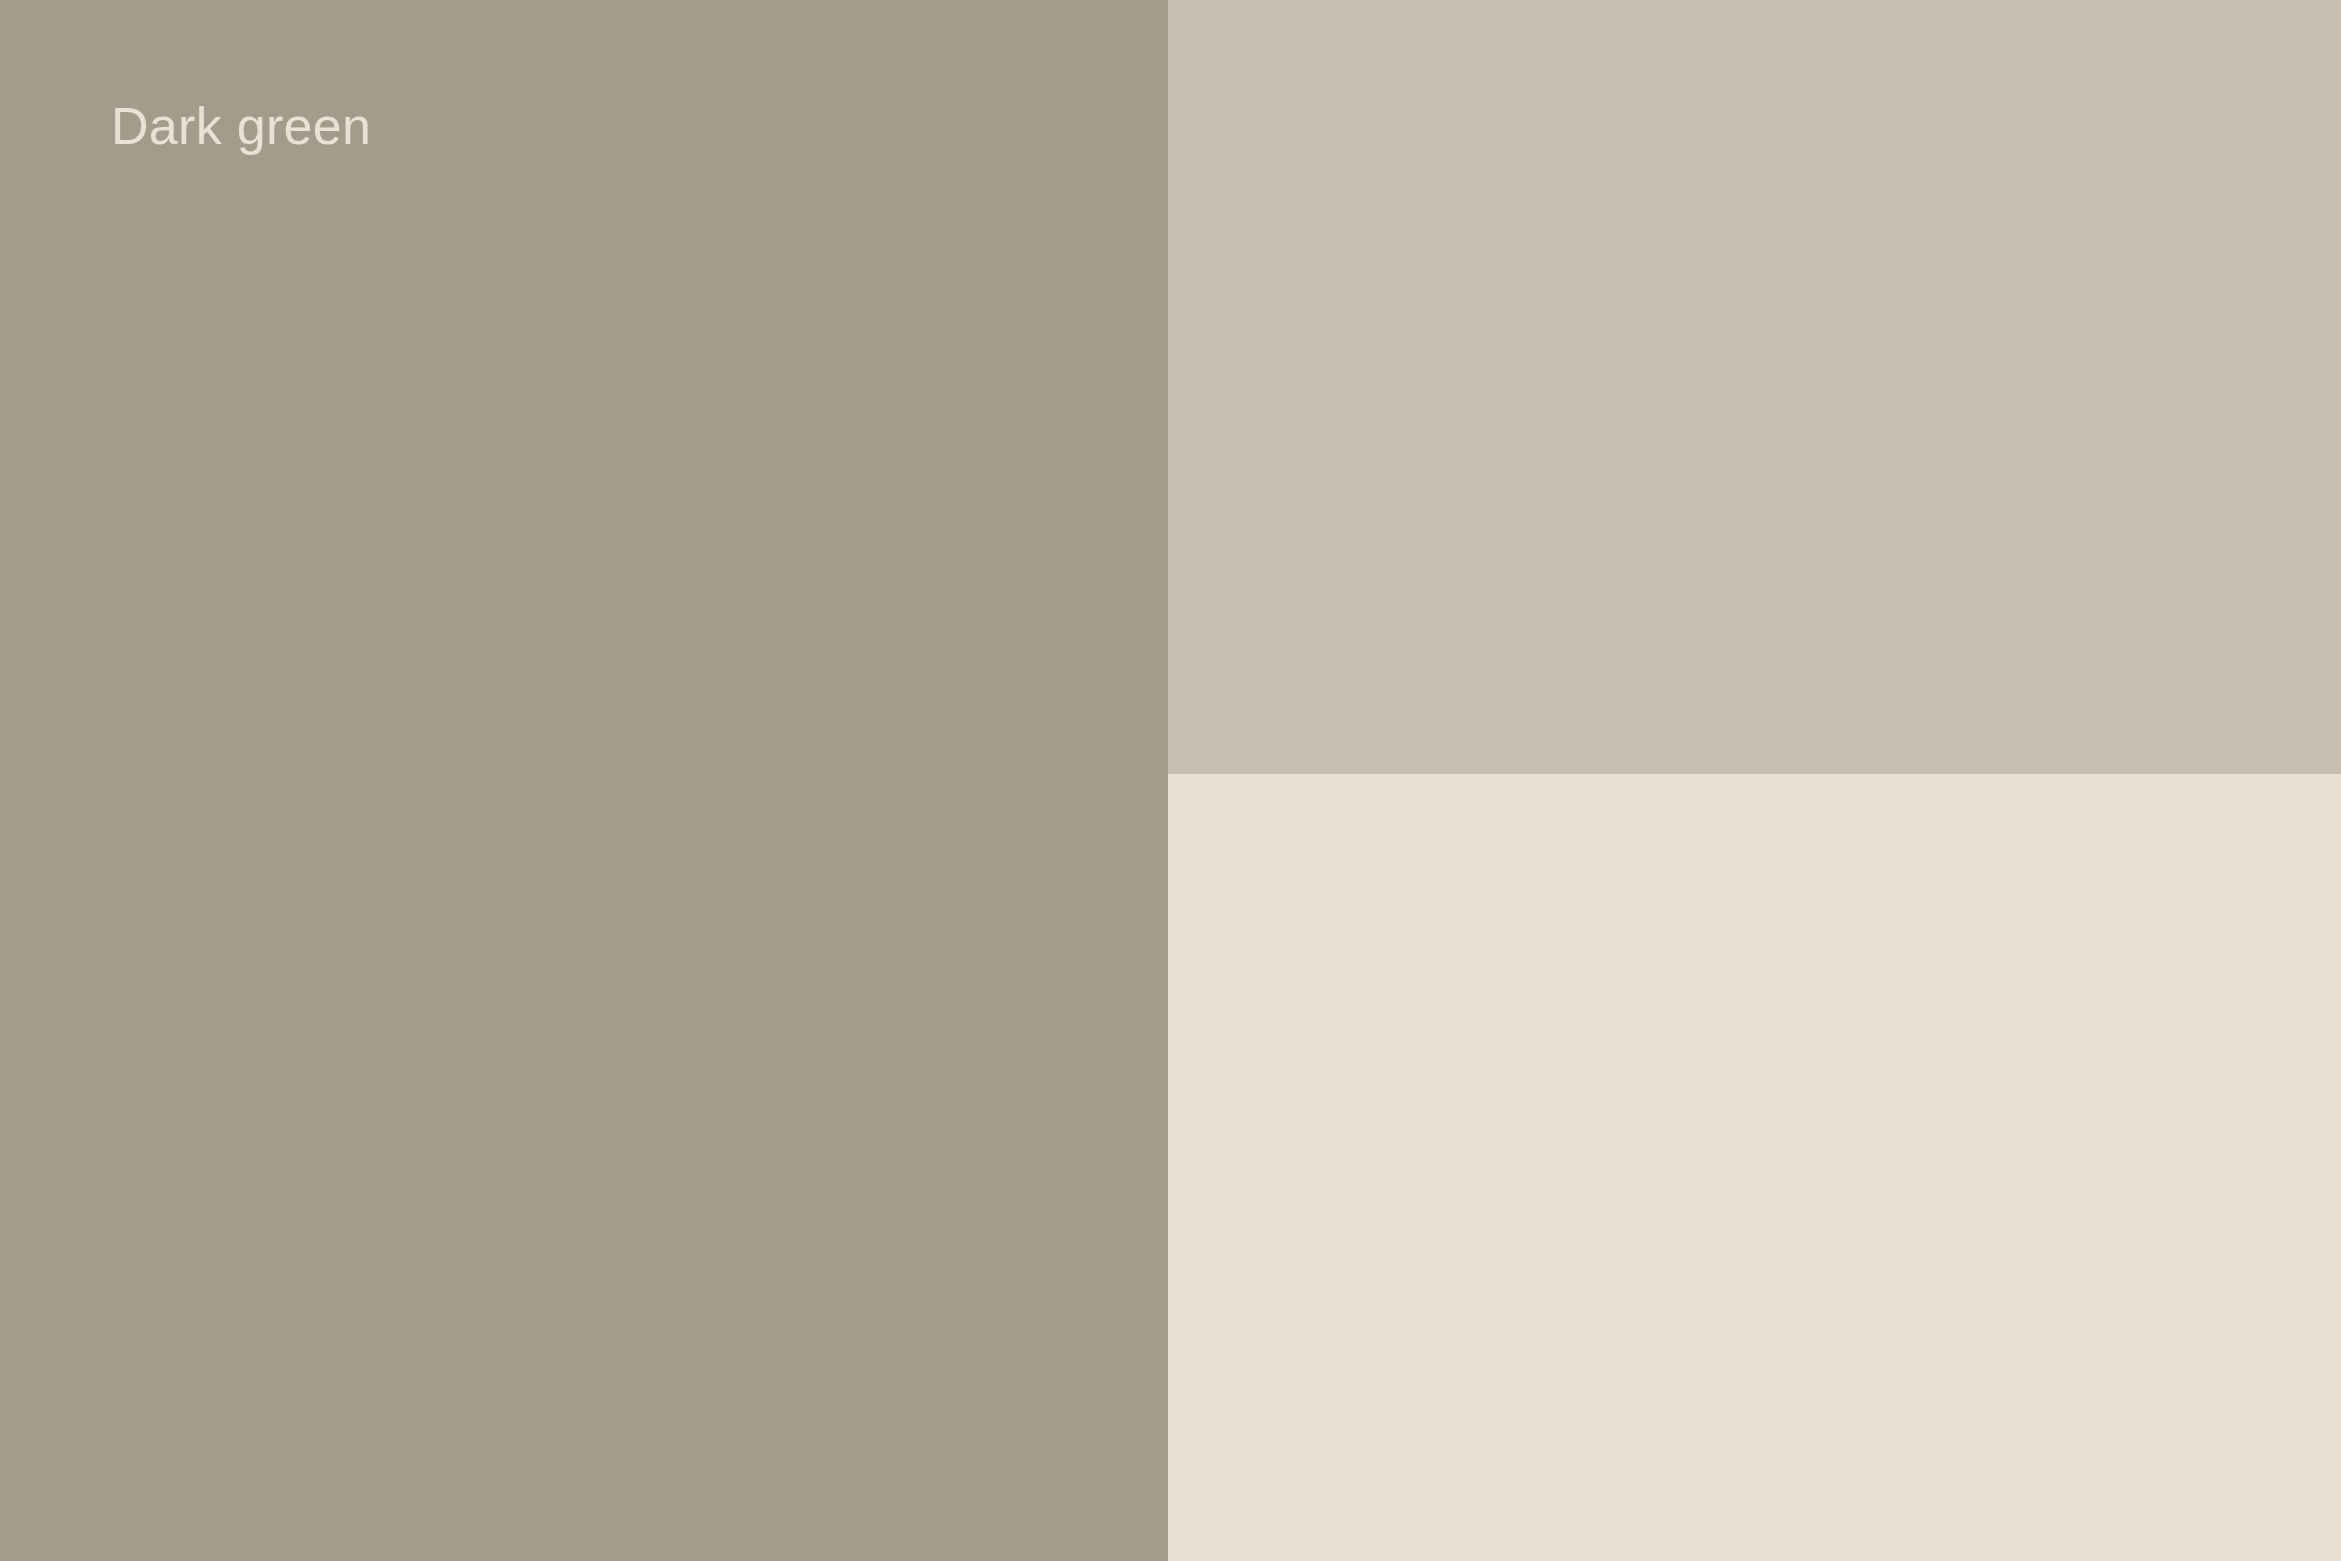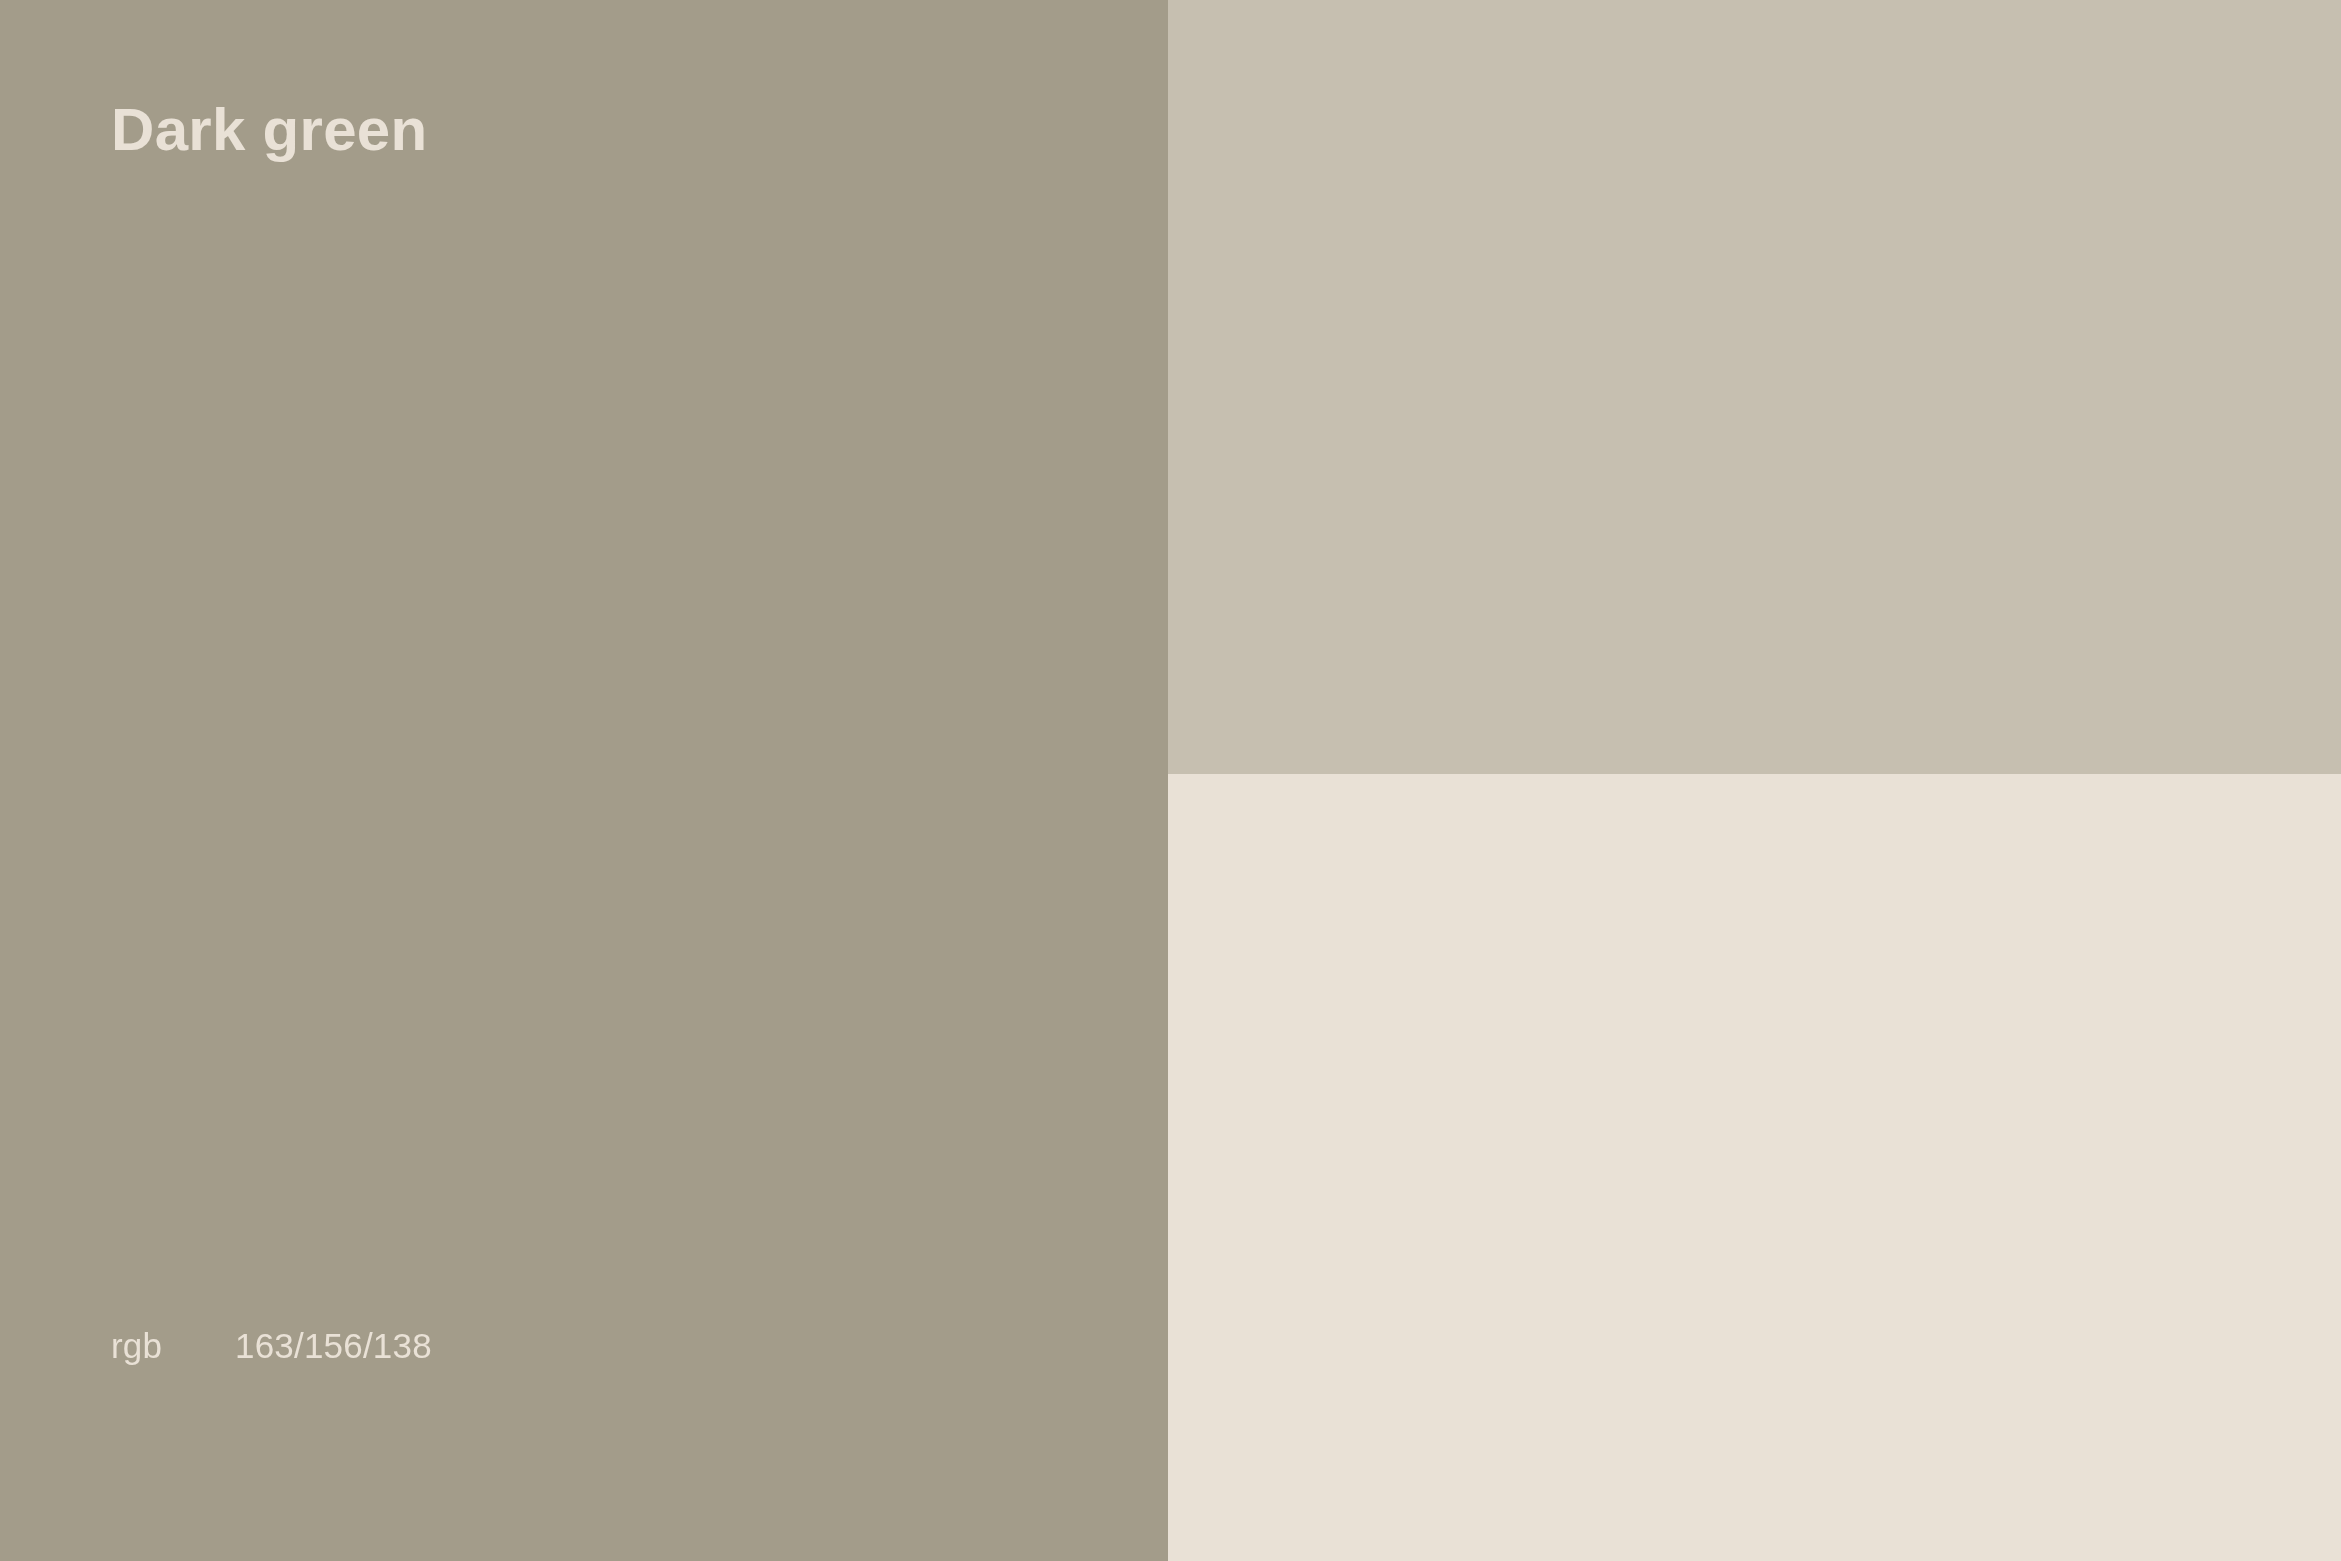--- a/index.html
+++ b/index.html
@@ -44,22 +44,22 @@
   .swatch--warm-beige {
     left: 1168px;
     top: 774px;
     width: 1174px;
     height: 788px;
   }
 
   
   .swatch__title {
     position: absolute;
-    font-size: 60px;
-    font-weight: 700;
+    font-size: 52px;
+    font-weight: 400;
     letter-spacing: 0.3px;
     line-height: 1;
     white-space: nowrap;
   }
 
   .swatch--dark-green .swatch__title  { left: 111px;  top: 100px; }
 
   
   .swatch__specs {
     position: absolute;
@@ -93,23 +93,20 @@
 <body style="background: rgb(255, 255, 255);">
 
 <div class="palette">
 
   <div class="swatch swatch--dark-green" style="background-color: rgb(163, 156, 138);">
 
     <div class="swatch__title ink--cream">Dark green</div>
 
     <div class="swatch__specs ink--cream">
 
-      <span class="spec-row">
-        <span class="spec-row__label">rgb</span><span class="spec-row__value">163/156/138</span>
-      </span>
 
 
 
     </div>
   </div>
 
   <div class="swatch swatch--light-green" style="background-color: rgb(198, 191, 176);">
 
     
 

